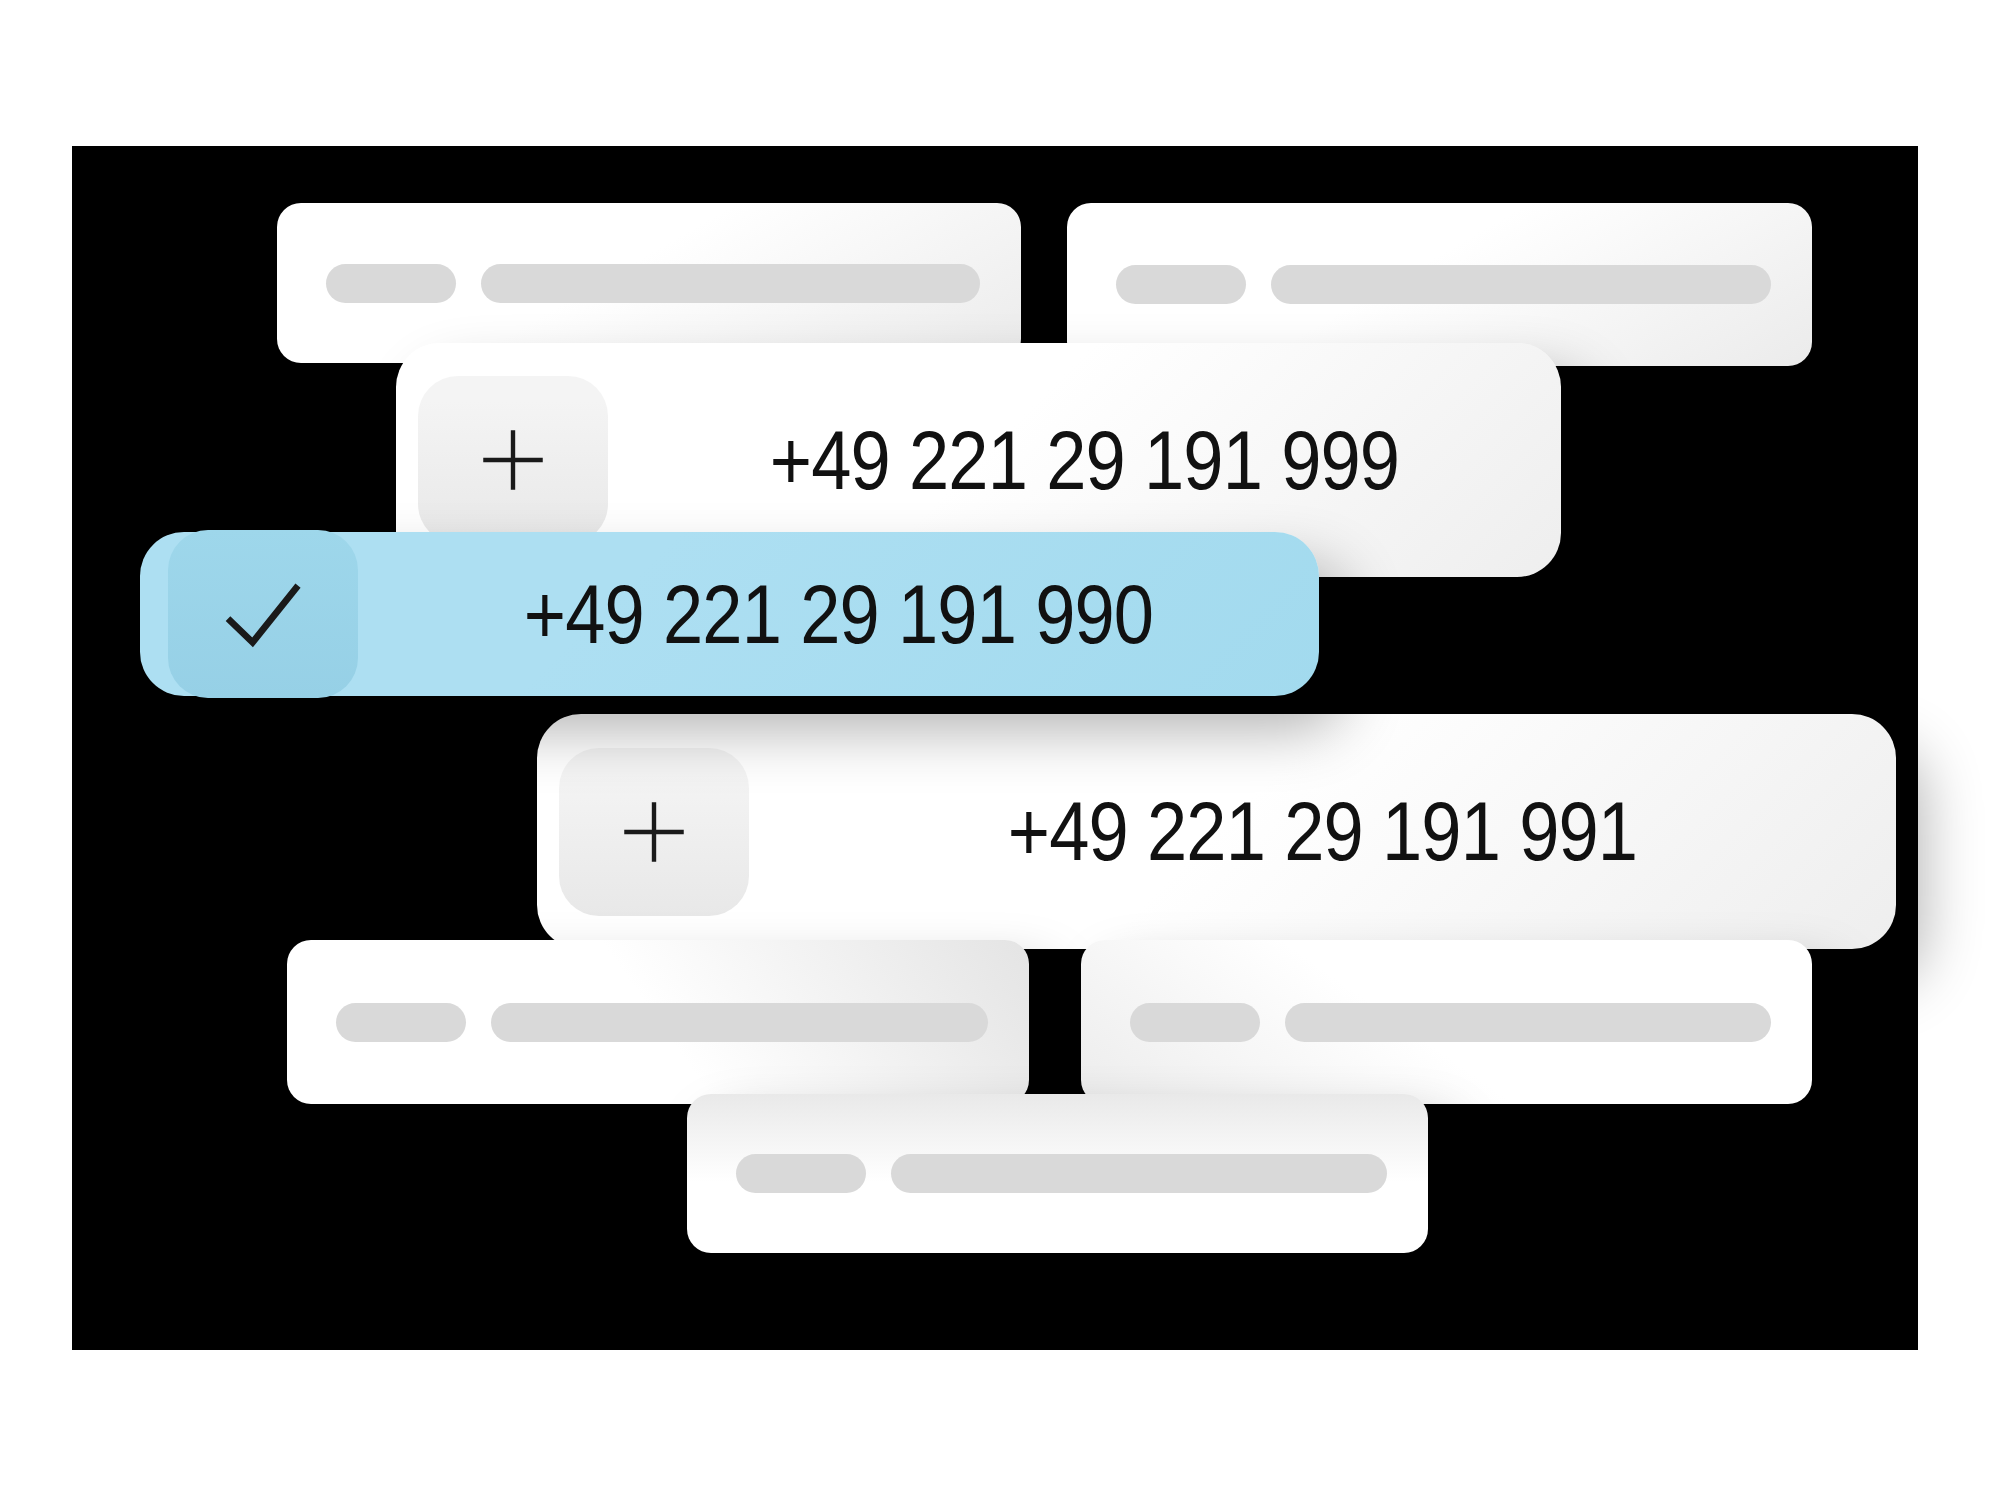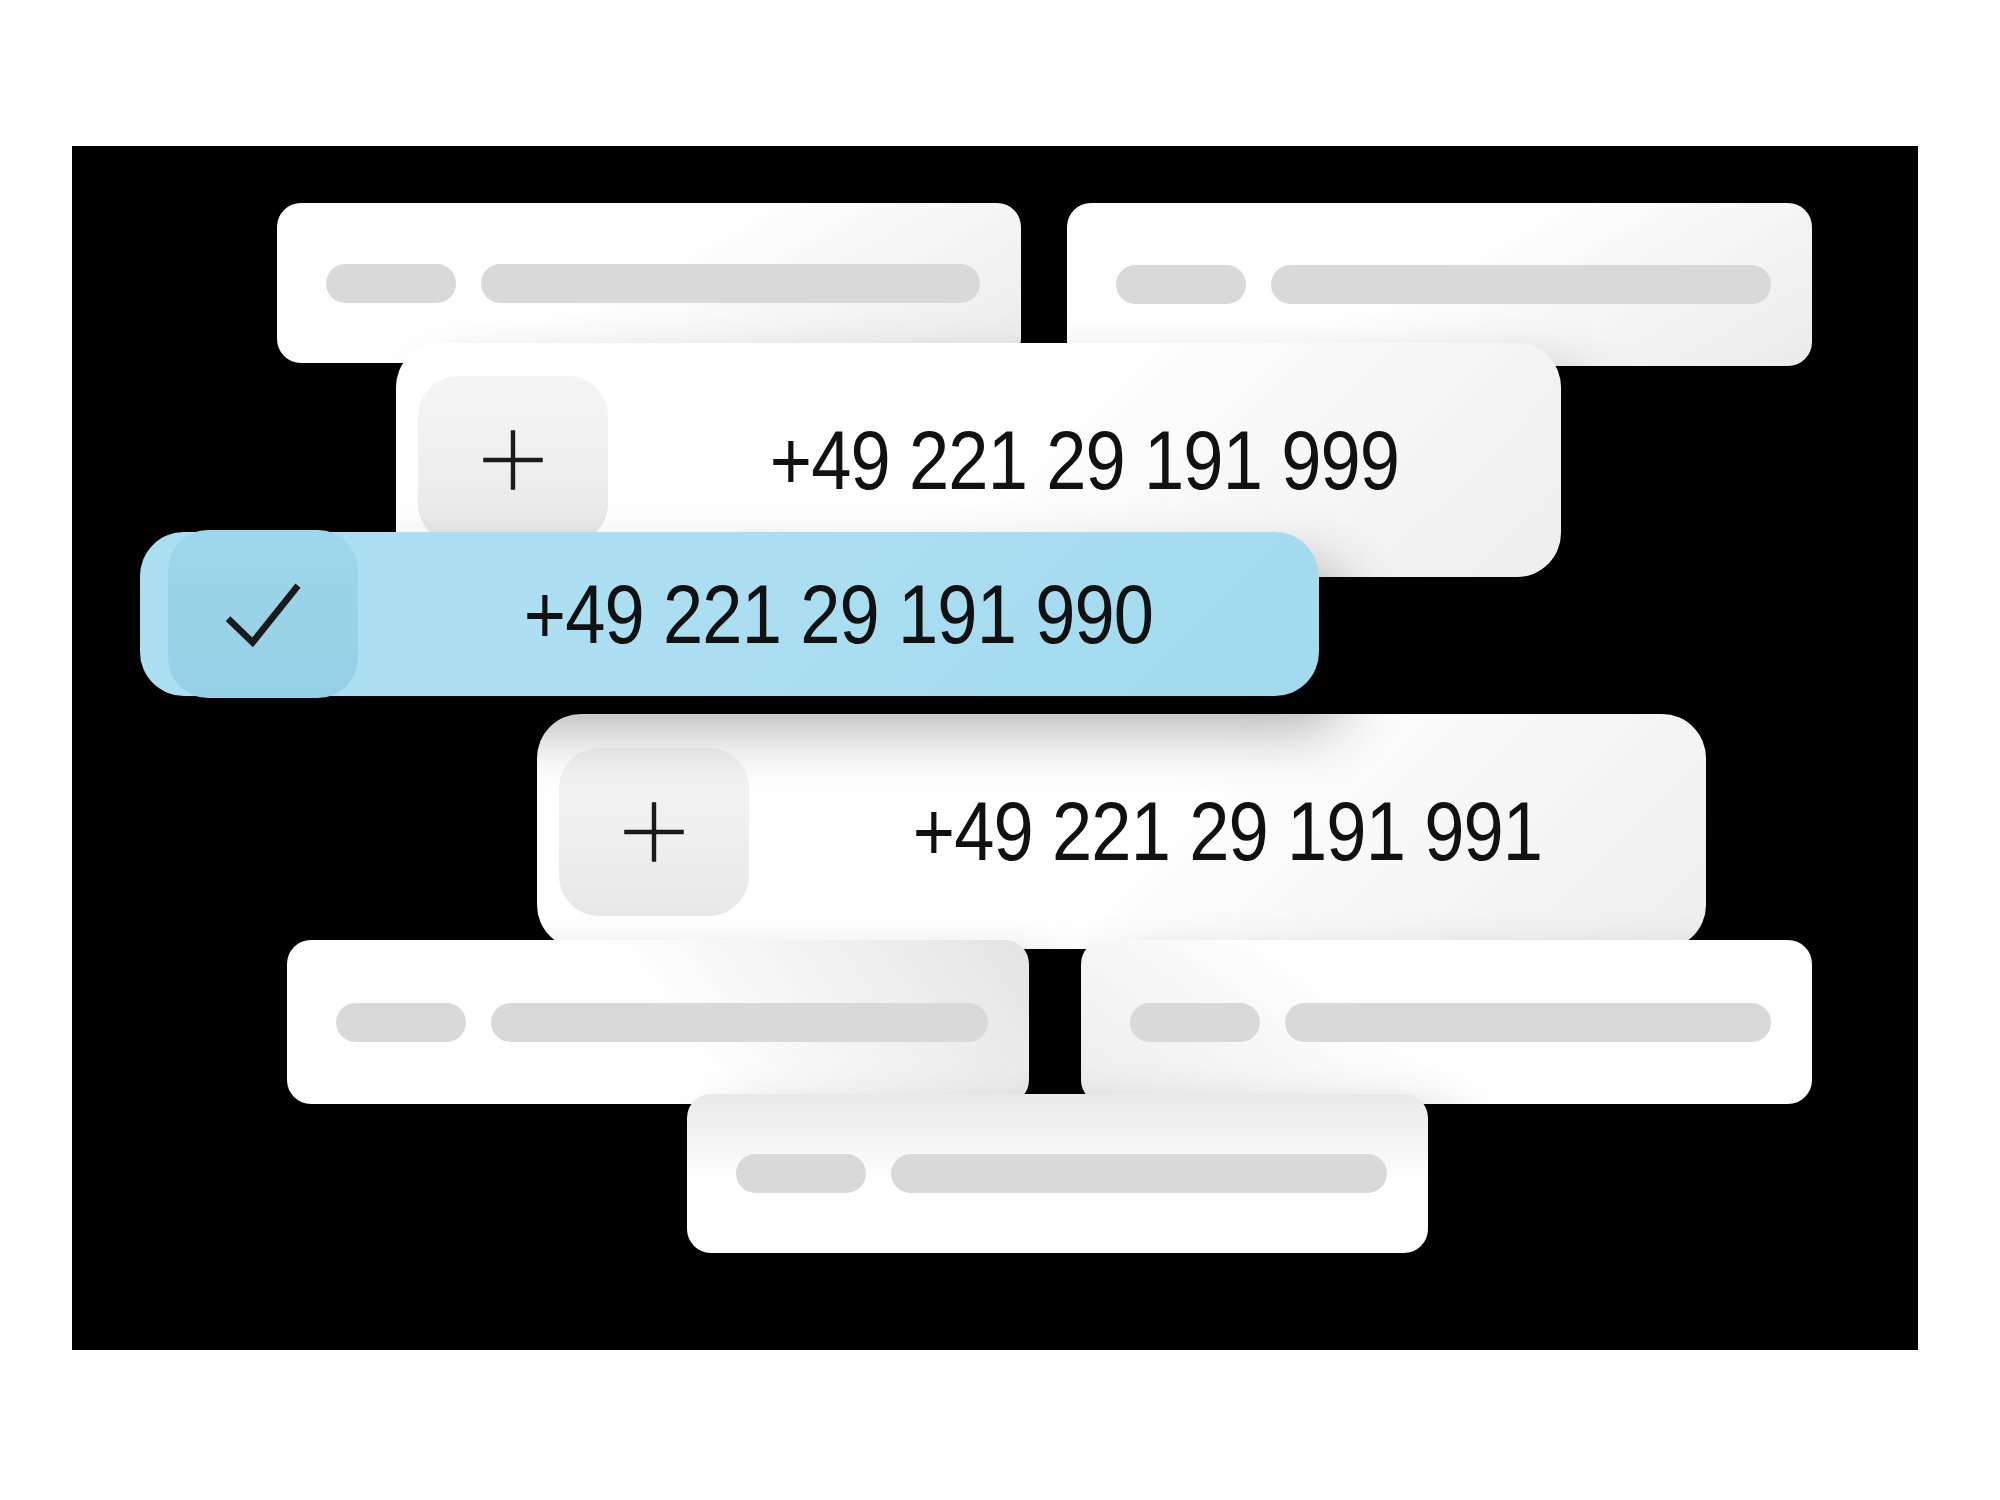--- a/index.html
+++ b/index.html
@@ -57,21 +57,21 @@
   
   .phone-card {
     position: absolute;
     border-radius: 44px;
     display: flex;
     align-items: center;
     background: linear-gradient(135deg, #ffffff 50%, #eeeeee 100%);
     box-shadow: 26px 34px 60px rgba(0,0,0,0.30);
   }
   .phone-card.n999 { left: 396px; top: 343px; width: 1165px; height: 234px; z-index: 2; }
-  .phone-card.n991 { left: 537px; top: 714px; width: 1169px; height: 235px; z-index: 3; }
+  .phone-card.n991 { left: 537px; top: 714px; width: 1359px; height: 235px; z-index: 3; }
   .phone-card.selected {
     left: 140px; top: 532px; width: 1179px; height: 164px; z-index: 6;
     background: linear-gradient(135deg, #addff2 40%, #a2daee 100%);
   }
   .icon-box {
     flex: none;
     width: 190px;
     height: 168px;
     margin-left: 22px;
     border-radius: 40px;

